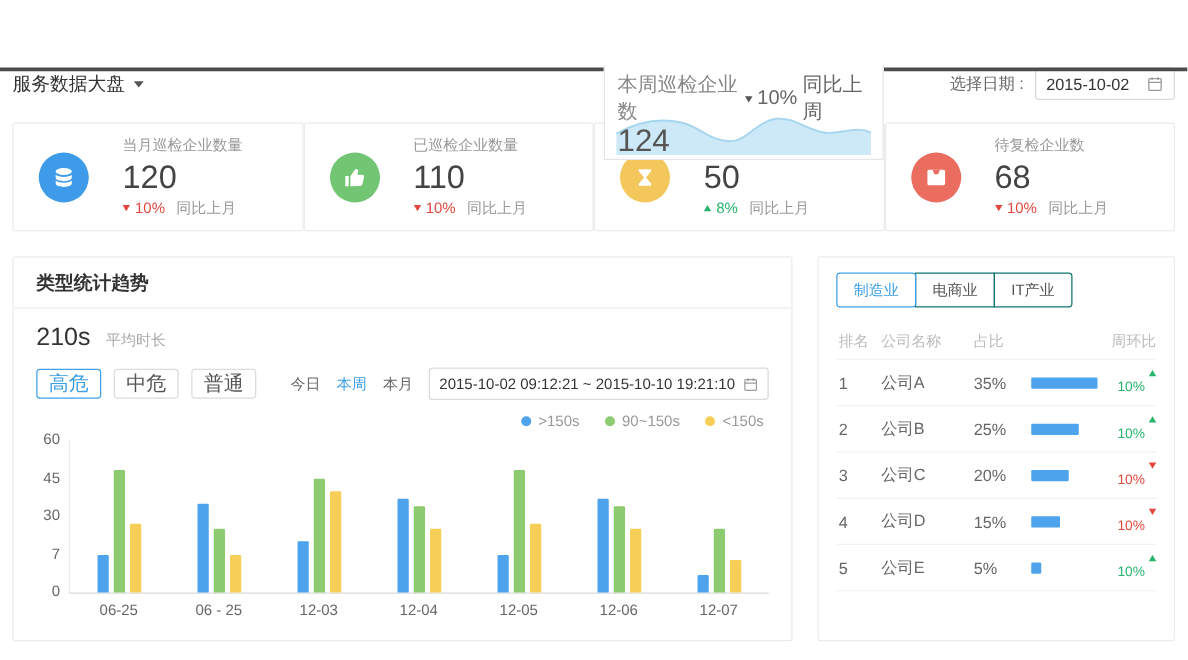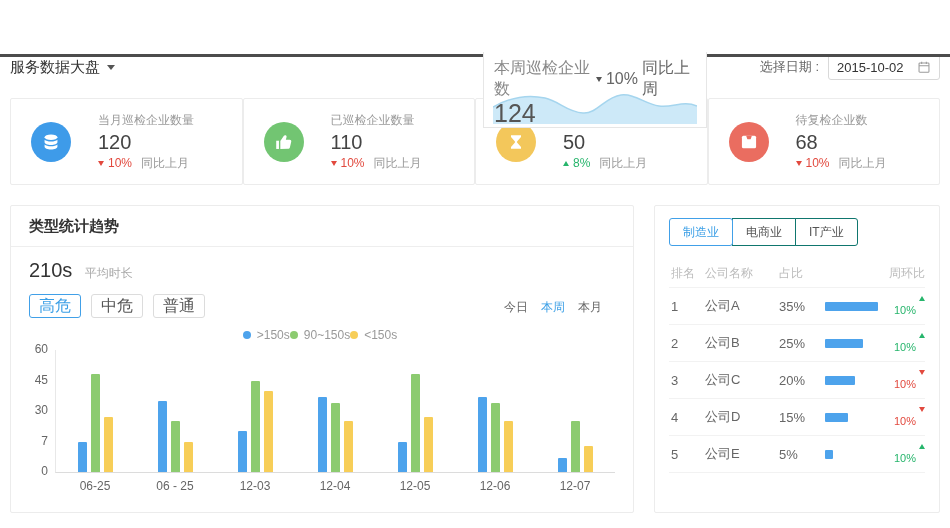--- a/index.html
+++ b/index.html
@@ -31,21 +31,21 @@
   .caret.small{border-left-width:3.5px;border-right-width:3.5px;}
   .caret.dark{color:#555;}
 
   
   .stats-row{display:flex;margin-top:16px;}
   .stat-card{flex:1;height:87px;border:1px solid #ececec;border-radius:2px;background:#fff;
     display:flex;align-items:center;padding-left:20px;box-sizing:border-box;}
   .stat-icon-circle{width:40px;height:40px;border-radius:50%;flex:0 0 40px;display:flex;align-items:center;justify-content:center;}
   .stat-text{margin-left:27px;}
   .stat-label{font-size:12px;color:#999;}
-  .stat-value{font-size:20px;color:#444;line-height:1.1;margin:2px 0 2px;}
+  .stat-value{font-size:26px;color:#444;line-height:1.1;margin:2px 0 2px;}
   .stat-change{font-size:12px;color:#999;display:flex;align-items:center;gap:4px;}
   .stat-note{margin-left:5px;}
 
   
   .main-row{display:flex;gap:20px;margin-top:20px;}
   .panel{border:1px solid #ececec;background:#fff;height:308px;box-sizing:border-box;border-radius:2px;}
   .trend-panel{flex:0 0 624px;width:624px;}
   .ranking-panel{flex:1;}
   .panel-header{height:40px;display:flex;align-items:center;justify-content:space-between;
     padding:0 18px;border-bottom:1px solid #eee;font-size:15px;font-weight:bold;color:#333;}
@@ -58,21 +58,21 @@
   .metric-label{font-size:12px;color:#aaa;margin-left:8px;}
   .controls-row{display:flex;justify-content:space-between;align-items:center;margin-top:12px;}
   .sev-btn{width:52px;height:24px;font-size:16px;border:1px solid #dcdcdc;background:#fff;color:#555;
     border-radius:3px;margin-right:10px;cursor:pointer;padding:0;}
   .sev-btn.active{border-color:#41a0e8;color:#3b9fe6;}
   .right-controls{display:flex;align-items:center;}
   .range-tab{font-size:12px;color:#666;margin-right:13px;background:none;border:none;cursor:pointer;padding:0;}
   .range-tab.active{color:#3b9fe6;}
   .date-range-box{border:1px solid #d9d9d9;border-radius:3px;height:24px;display:flex;align-items:center;
     padding:0 7px;font-size:12px;color:#333;gap:6px;cursor:pointer;background:#fff;}
-  .legend{display:flex;justify-content:center;margin-top:10px;font-size:12px;color:#999;padding-right:4px;}
+  .legend{display:flex;justify-content:flex-end;gap:20px;margin-top:10px;font-size:12px;color:#999;padding-right:4px;}
   .legend-item{display:flex;align-items:center;}
   .legend-dot{width:8px;height:8px;border-radius:50%;display:inline-block;margin-right:6px;}
   .chart{display:flex;margin-top:8px;}
   .y-axis{width:26px;position:relative;height:122px;font-size:12px;color:#666;}
   .y-tick{position:absolute;right:7px;line-height:1;}
   .plot-wrap{flex:1;}
   .plot{display:flex;height:122px;align-items:flex-end;border-left:1px solid #e8e8e8;border-bottom:1px solid #dcdcdc;}
   .bar-group{flex:1;display:flex;justify-content:center;align-items:flex-end;gap:4px;}
   .bar{width:9px;border-radius:1px 1px 0 0;}
   .x-labels{display:flex;margin-top:6px;font-size:12px;color:#666;}
@@ -213,20 +213,27 @@
       </div>
       <div class="panel-body">
         <div class="metric">
           <span class="metric-value">210s</span>
           <span class="metric-label">平均时长</span>
         </div>
         <div class="controls-row">
           <div class="severity-buttons"><button class="sev-btn active">高危</button><button class="sev-btn">中危</button><button class="sev-btn">普通</button></div>
           <div class="right-controls">
             <div class="range-tabs"><button class="range-tab">今日</button><button class="range-tab active">本周</button><button class="range-tab">本月</button></div>
+            <div class="date-range-box">
+              <span>2015-10-02 09:12:21 ~ 2015-10-10 19:21:10</span>
+              <svg width="13" height="13" viewBox="0 0 24 24" fill="none" stroke="#9b9b9b" stroke-width="1.8">
+                <rect x="3.5" y="5" width="17" height="16" rx="1.5"></rect>
+                <path d="M3.5 10h17M8 3v4M16 3v4"></path>
+              </svg>
+            </div>
           </div>
         </div>
         <div class="legend">
             <span class="legend-item">
               <span class="legend-dot" style="background: rgb(77, 163, 236);"></span>
               <span>&gt;150s</span>
             </span>
             <span class="legend-item">
               <span class="legend-dot" style="background: rgb(140, 203, 112);"></span>
               <span>90~150s</span>

